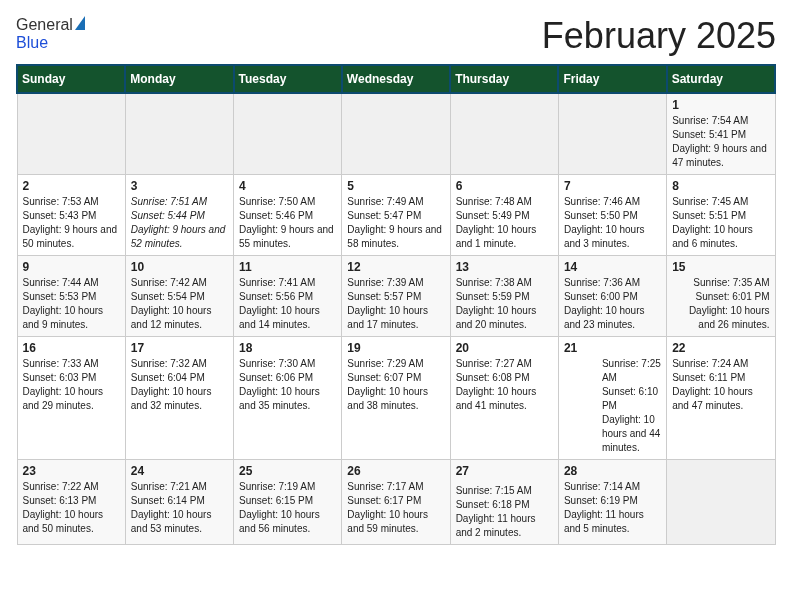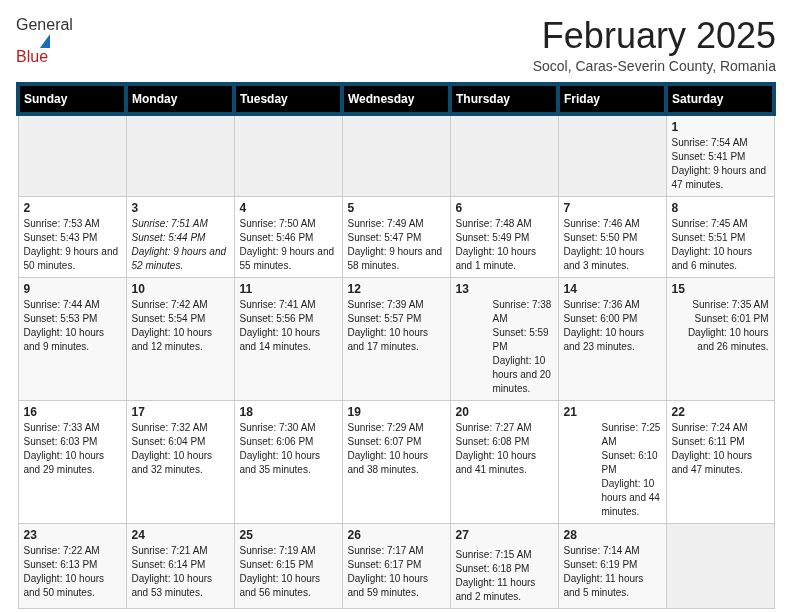--- a/index.html
+++ b/index.html
@@ -15,34 +15,33 @@
       align-items: flex-start;
       justify-content: space-between;
       margin-bottom: 8px;
     }
     .logo {
       display: flex;
       flex-direction: column;
       align-items: flex-start;
     }
     .logo-general { color: #333; }
-    .logo-blue { color: #b91c1c; }
+    .logo-blue { color: #1d4ed8; }
     .logo-triangle {
       width: 0; height: 0;
       border-left: 10px solid transparent;
       border-right: 0px solid transparent;
       border-bottom: 14px solid #1a6eb5;
       display: inline-block;
       margin-left: 2px;
       vertical-align: middle;
     }
     .logo-row {
       display: flex;
-      align-items: center;
-      flex-direction: column;
+      align-items: flex-start;
     }
     .title-area {
       text-align: right;
     }
     .month-title {
       font-size: 36px;
       font-weight: normal;
       color: #222;
       line-height: 1.1;
     }
@@ -50,27 +49,27 @@
       font-size: 14px;
       color: #444;
       margin-top: 2px;
     }
     .calendar {
       width: 100%;
       border-collapse: collapse;
       margin-top: 4px;
     }
     .calendar th {
-      background: #000000;
+      background: #14532d;
       color: #fff;
       font-size: 12px;
       font-weight: bold;
       padding: 6px 4px;
       text-align: left;
-      border: 4px solid #0c4a6e;
+      border: 2px solid #0c4a6e;
     }
     .calendar td {
       vertical-align: top;
       border: 1px solid #ccc;
       padding: 4px 5px;
       font-size: 10px;
       color: #222;
       background: #fff;
       width: 108px;
       min-height: 80px;
@@ -104,21 +103,20 @@
     <div class="logo-row">
       <span class="logo-general">General</span>
       <span class="logo-triangle"></span>
     </div>
     <div class="logo-row">
       <span class="logo-blue">Blue</span>
     </div>
   </div>
   <div class="title-area">
     <div class="month-title">February 2025</div>
-    <div class="location-title">Socol, Caras-Severin County, Romania</div>
   </div>
 </div>
 
 <table class="calendar">
   <thead>
     <tr>
     <th>Sunday</th>
         <th>Monday</th>
         <th>Tuesday</th>
         <th>Wednesday</th>
@@ -206,21 +204,21 @@
 Daylight: 10 hours and 14 minutes.</div>
         </td>
         <td>
           <span class="day-number">12</span>
           <div class="day-info" style="white-space: pre-line;">Sunrise: 7:39 AM
 Sunset: 5:57 PM
 Daylight: 10 hours and 17 minutes.</div>
         </td>
         <td>
           <span class="day-number">13</span>
-          <div class="day-info" style="white-space: pre-line; margin-left: 37px;">Sunrise: 7:38 AM
+          <div class="day-info" style="white-space: pre-line;">Sunrise: 7:38 AM
 Sunset: 5:59 PM
 Daylight: 10 hours and 20 minutes.</div>
         </td>
         <td>
           <span class="day-number">14</span>
           <div class="day-info" style="white-space: pre-line;">Sunrise: 7:36 AM
 Sunset: 6:00 PM
 Daylight: 10 hours and 23 minutes.</div>
         </td>
         <td>

